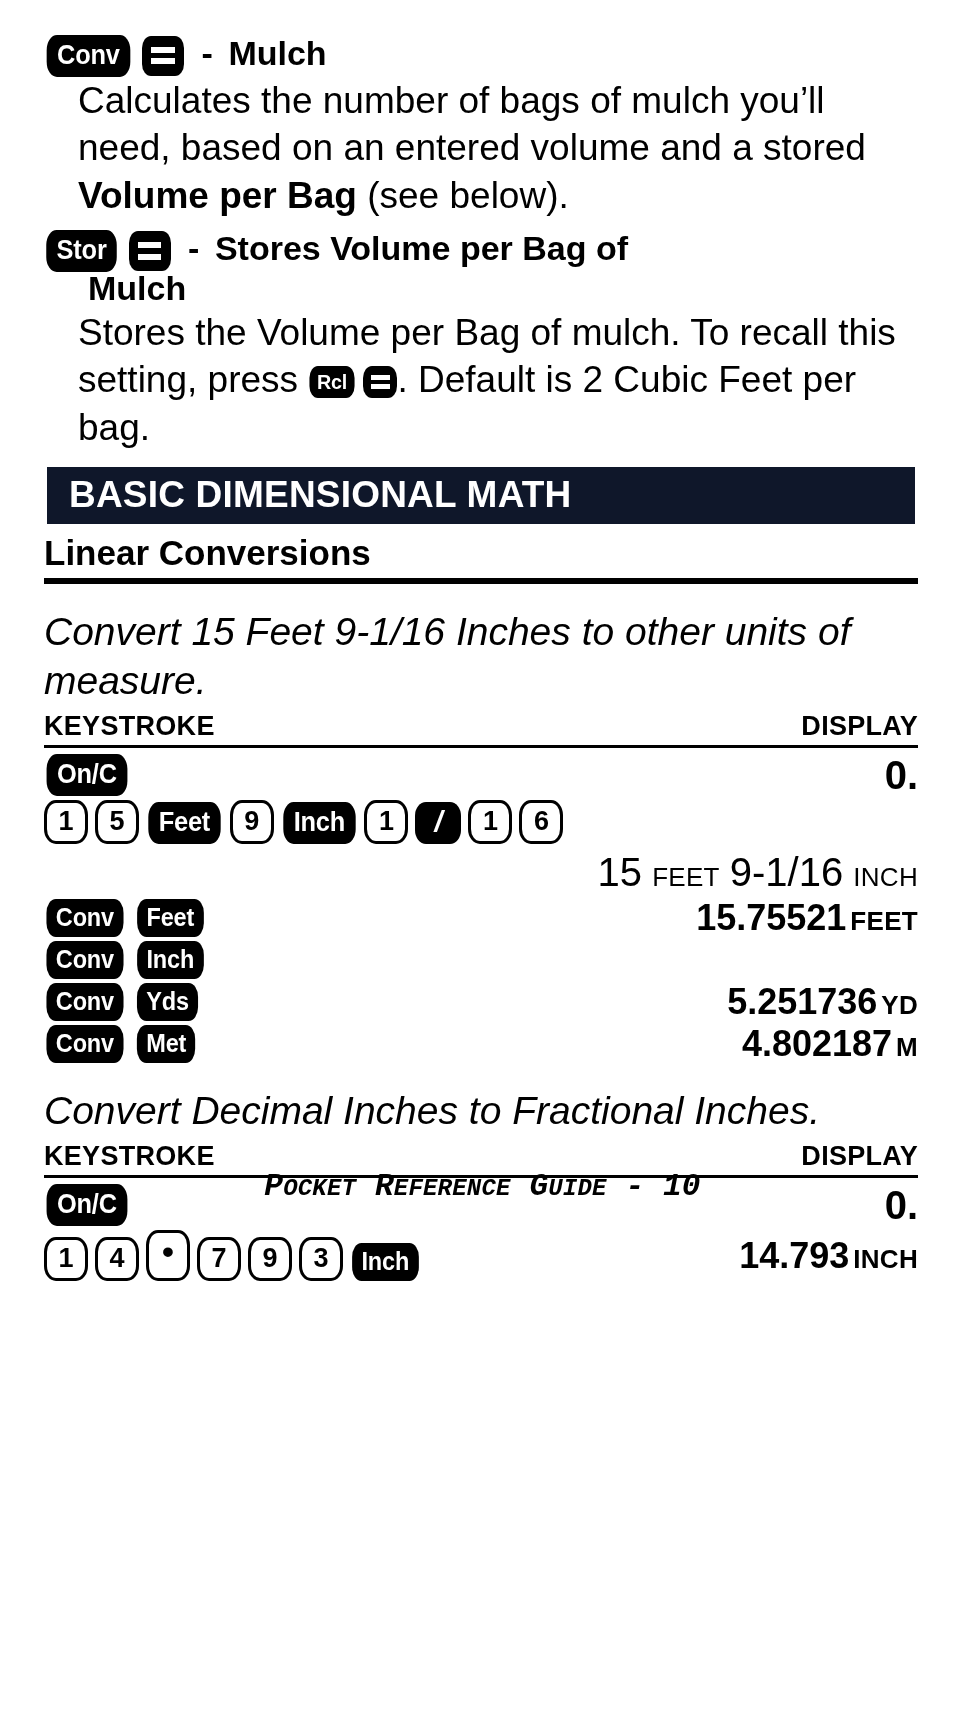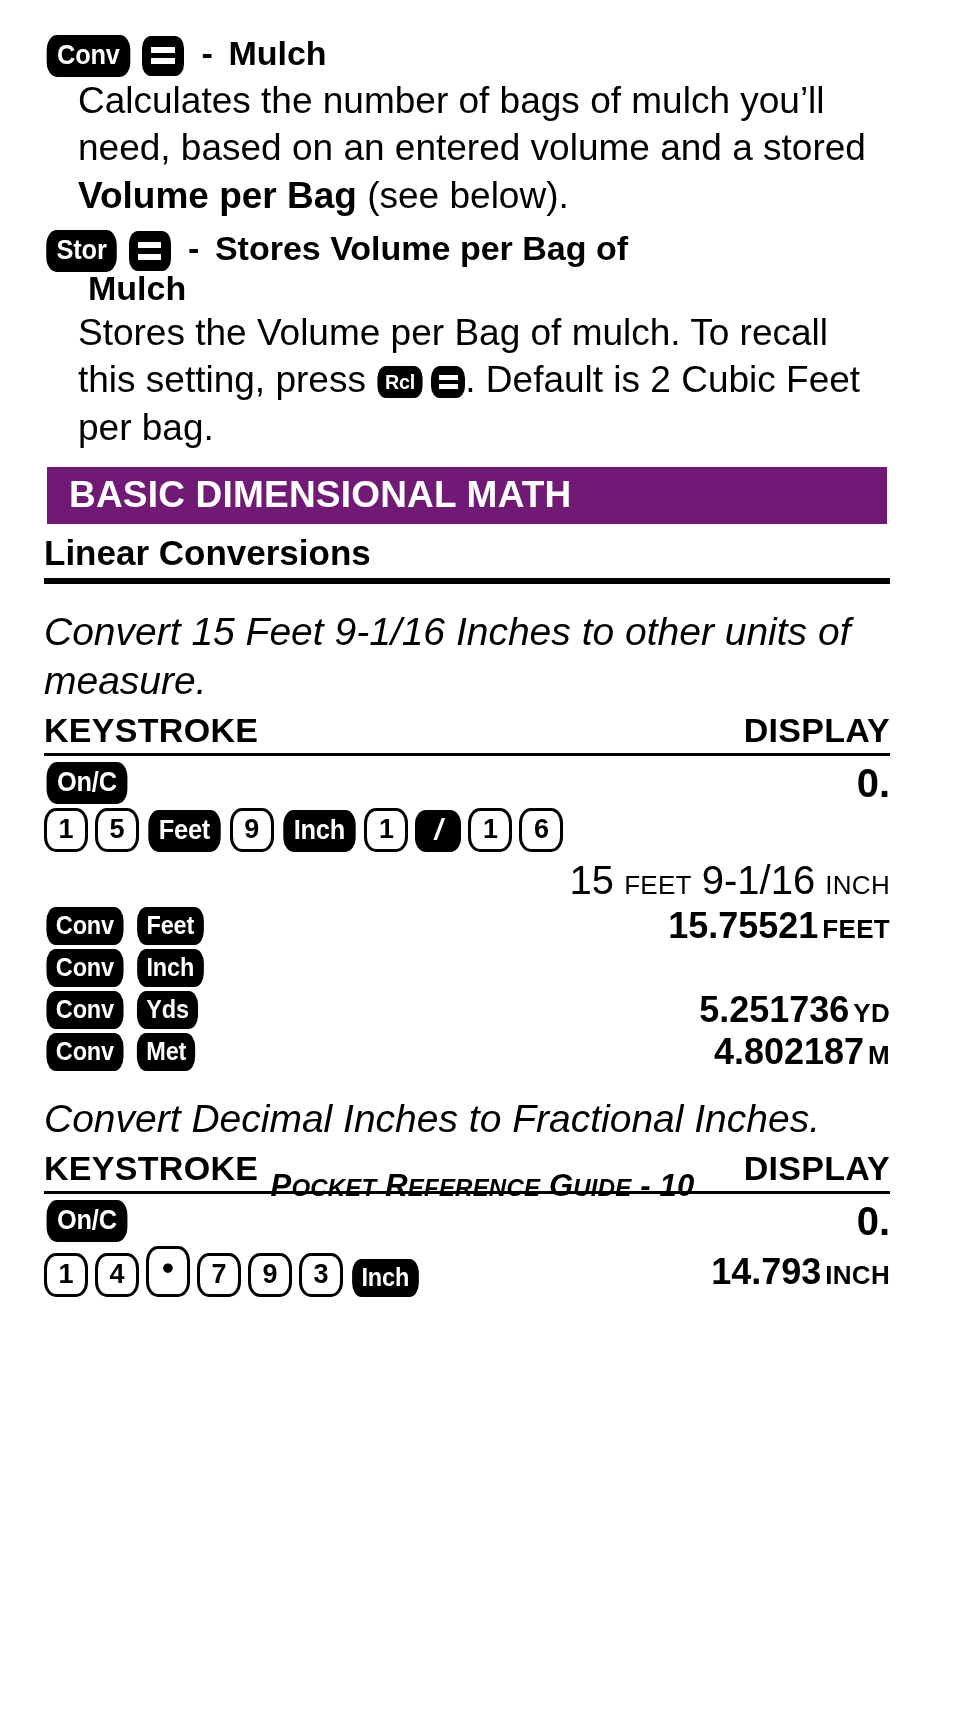--- a/index.html
+++ b/index.html
@@ -8,21 +8,21 @@
     background: #ffffff;
   }
   body {
     width: 954px; height: 1712px;
     font-family: "Liberation Sans", sans-serif;
     color: #000000;
     position: relative;
     overflow: hidden;
   }
   .page {
-    padding: 34px 64px 0 44px;
+    padding: 34px 36px 0 44px;
     width: 954px;
     height: 1240px;
     position: relative;
   }
 
   
   .key {
     display: inline-block;
     background: #000000;
     color: #ffffff;
@@ -129,21 +129,21 @@
   .entry-body {
     font-size: 37px;
     line-height: 1.28;
     padding-left: 34px;
     margin-top: 0px;
   }
   .entry-body b { font-weight: bold; }
 
   
   .banner {
-    background: #701a75;
+    background: #0f172a;
     color: #ffffff;
     font-size: 37px;
     font-weight: bold;
     letter-spacing: 0.2px;
     padding: 7px 0 9px 22px;
     margin: 16px 3px 10px 3px;
     line-height: 1.12;
   }
 
   
@@ -162,21 +162,21 @@
     font-style: italic;
     line-height: 1.26;
     margin: 0 0 6px 0;
   }
 
   
   .kd-head {
     display: flex;
     justify-content: space-between;
     align-items: flex-end;
-    font-size: 34px;
+    font-size: 27px;
     font-weight: bold;
     letter-spacing: 0.3px;
     border-bottom: 3px solid #000000;
     padding-bottom: 3px;
     margin-bottom: 6px;
   }
   .kd-row {
     display: flex;
     align-items: center;
     justify-content: space-between;
@@ -214,20 +214,21 @@
   
   .footer {
     position: absolute;
     left: 11px; right: 0;
     bottom: 36px;
     text-align: center;
     font-style: italic;
     font-weight: bold;
     font-size: 31px;
     letter-spacing: 0.2px;
+    font-family: Liberation Mono, monospace;
   }
   .footer .sc { font-size: 24px; }
 </style>
 </head>
 <body>
 
 <div class="page">
 
   <div class="entry">
     <div class="entry-head">

